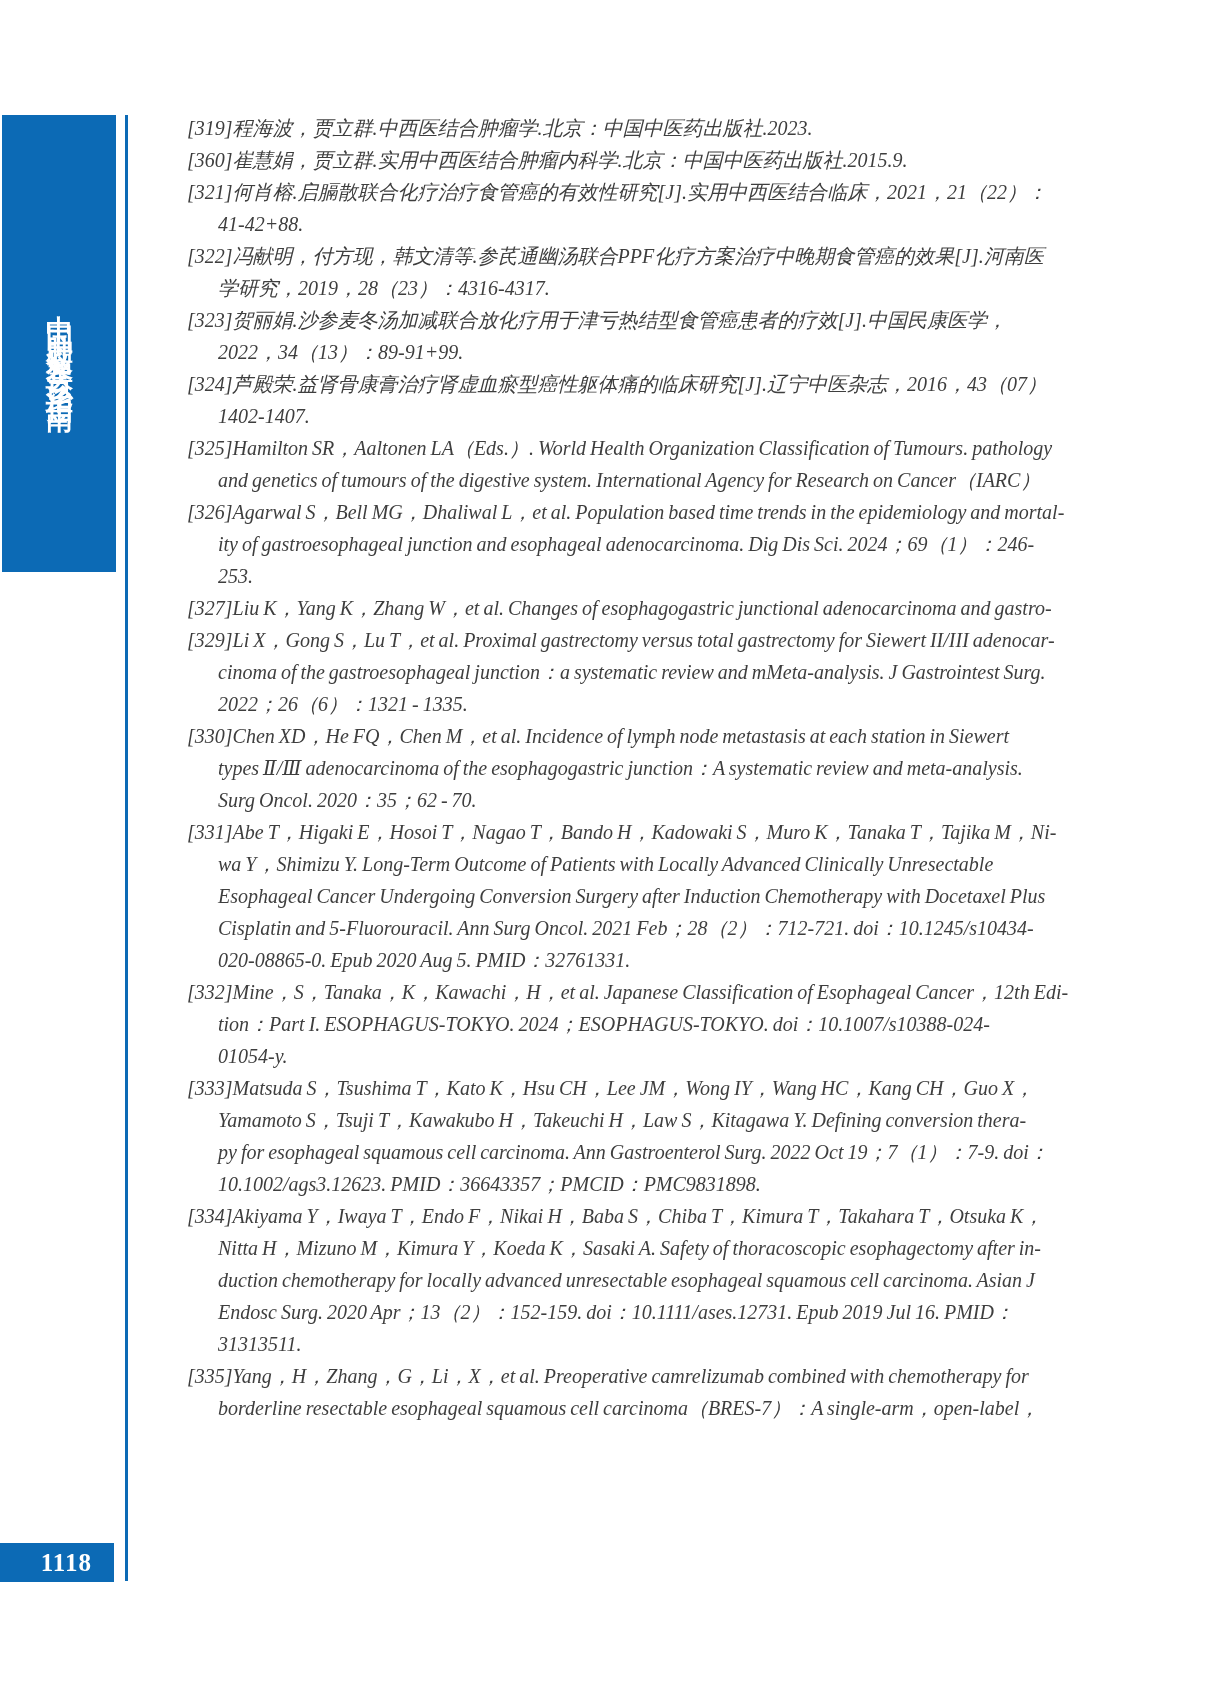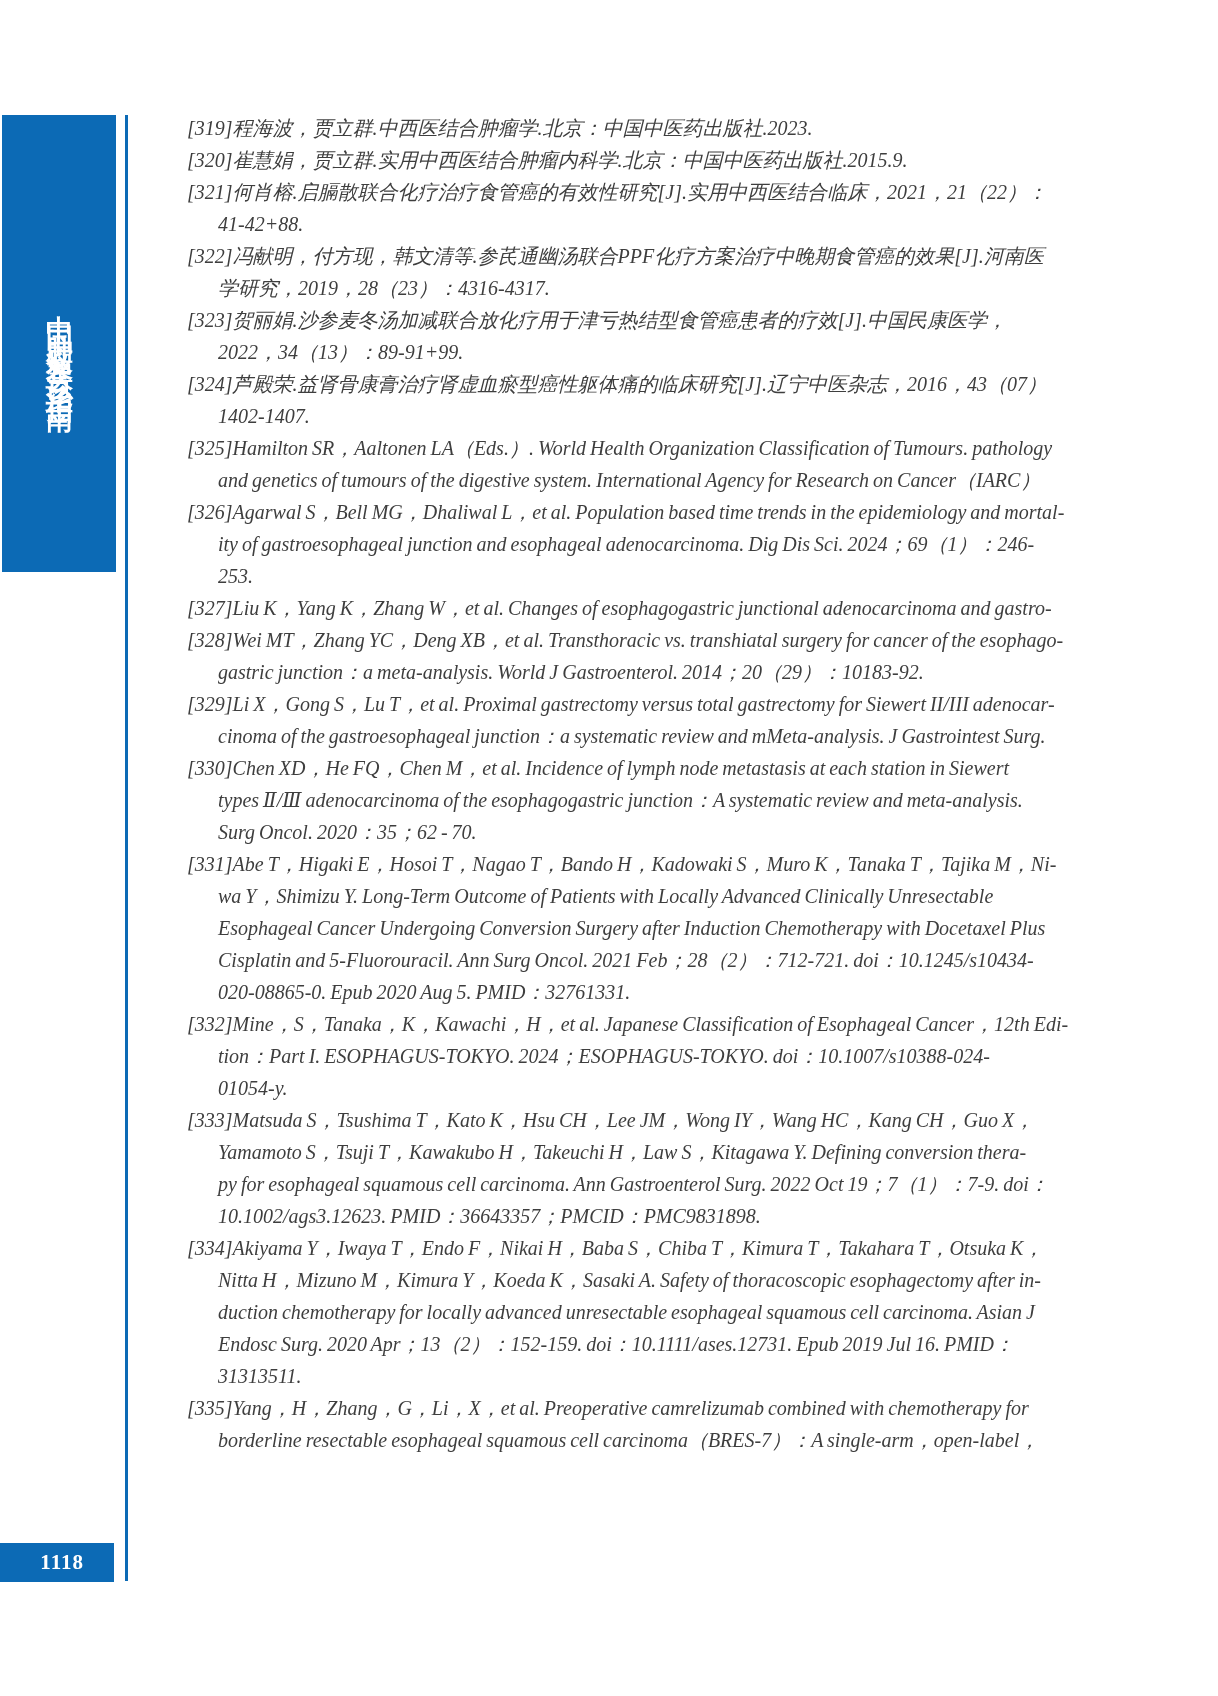--- a/index.html
+++ b/index.html
@@ -16,22 +16,22 @@
     writing-mode:vertical-rl;text-orientation:upright;
     color:#ffffff;font-family:"Liberation Sans","DejaVu Sans",sans-serif;
     font-weight:bold;font-size:27px;letter-spacing:10px;line-height:1;
   }
   .rule{
     position:absolute;left:125px;top:115px;width:3px;height:1466px;
     background:var(--accent);
   }
   .pagenum{
     position:absolute;left:0;top:1543px;width:114px;height:39px;box-sizing:border-box;
-    background:var(--accent);color:#ffffff;font-weight:bold;font-size:21px;
-    line-height:39px;text-align:right;padding-right:30px;letter-spacing:1px;
+    background:var(--accent);color:#ffffff;font-weight:bold;font-size:25px;
+    line-height:39px;text-align:right;padding-right:22px;letter-spacing:1px;
   }
   .refs{
     position:absolute;left:187px;top:112px;width:900px;
     font-size:20px;color:var(--ink);word-spacing:-1px;
   }
   .ref{padding-left:31px;margin:0;font-style:italic;}
   .ref-line{line-height:32px;height:32px;white-space:nowrap;}
   .ref .first{margin-left:-31px;}
 </style>
 </head>
@@ -45,21 +45,21 @@
 
   <div class="rule"></div>
 
   <div class="pagenum">1118</div>
 
   <main class="refs">
       <div class="ref">
         <div class="ref-line first">[319]程海波，贾立群.中西医结合肿瘤学.北京：中国中医药出版社.2023.</div>
       </div>
       <div class="ref">
-        <div class="ref-line first">[320]崔慧娟，贾立群.实用中西医结合肿瘤内科学.北京：中国中医药出版社.2015.9.</div>
+        <div class="ref-line first">[360]崔慧娟，贾立群.实用中西医结合肿瘤内科学.北京：中国中医药出版社.2015.9.</div>
       </div>
       <div class="ref">
         <div class="ref-line first">[321]何肖榕.启膈散联合化疗治疗食管癌的有效性研究[J].实用中西医结合临床，2021，21（22）：</div>
         <div class="ref-line">41-42+88.</div>
       </div>
       <div class="ref">
         <div class="ref-line first">[322]冯献明，付方现，韩文清等.参芪通幽汤联合PPF化疗方案治疗中晚期食管癌的效果[J].河南医</div>
         <div class="ref-line">学研究，2019，28（23）：4316-4317.</div>
       </div>
       <div class="ref">
@@ -76,26 +76,23 @@
       </div>
       <div class="ref">
         <div class="ref-line first">[326]Agarwal S，Bell MG，Dhaliwal L，et al. Population based time trends in the epidemiology and mortal-</div>
         <div class="ref-line">ity of gastroesophageal junction and esophageal adenocarcinoma. Dig Dis Sci. 2024；69（1）：246-</div>
         <div class="ref-line">253.</div>
       </div>
       <div class="ref">
         <div class="ref-line first">[327]Liu K，Yang K，Zhang W，et al. Changes of esophagogastric junctional adenocarcinoma and gastro-</div>
       </div>
       <div class="ref">
-        <div class="ref-line first">[328]Wei MT，Zhang YC，Deng XB，et al. Transthoracic vs. transhiatal surgery for cancer of the esophago-</div>
-        <div class="ref-line">gastric junction：a meta-analysis. World J Gastroenterol. 2014；20（29）：10183-92.</div>
-      </div>
-      <div class="ref">
         <div class="ref-line first">[329]Li X，Gong S，Lu T，et al. Proximal gastrectomy versus total gastrectomy for Siewert II/III adenocar-</div>
         <div class="ref-line">cinoma of the gastroesophageal junction：a systematic review and mMeta-analysis. J Gastrointest Surg.</div>
+        <div class="ref-line">2022；26（6）：1321 - 1335.</div>
       </div>
       <div class="ref">
         <div class="ref-line first">[330]Chen XD，He FQ，Chen M，et al. Incidence of lymph node metastasis at each station in Siewert</div>
         <div class="ref-line">types Ⅱ/Ⅲ adenocarcinoma of the esophagogastric junction：A systematic review and meta-analysis.</div>
         <div class="ref-line">Surg Oncol. 2020：35；62 - 70.</div>
       </div>
       <div class="ref">
         <div class="ref-line first">[331]Abe T，Higaki E，Hosoi T，Nagao T，Bando H，Kadowaki S，Muro K，Tanaka T，Tajika M，Ni-</div>
         <div class="ref-line">wa Y，Shimizu Y. Long-Term Outcome of Patients with Locally Advanced Clinically Unresectable</div>
         <div class="ref-line">Esophageal Cancer Undergoing Conversion Surgery after Induction Chemotherapy with Docetaxel Plus</div>

